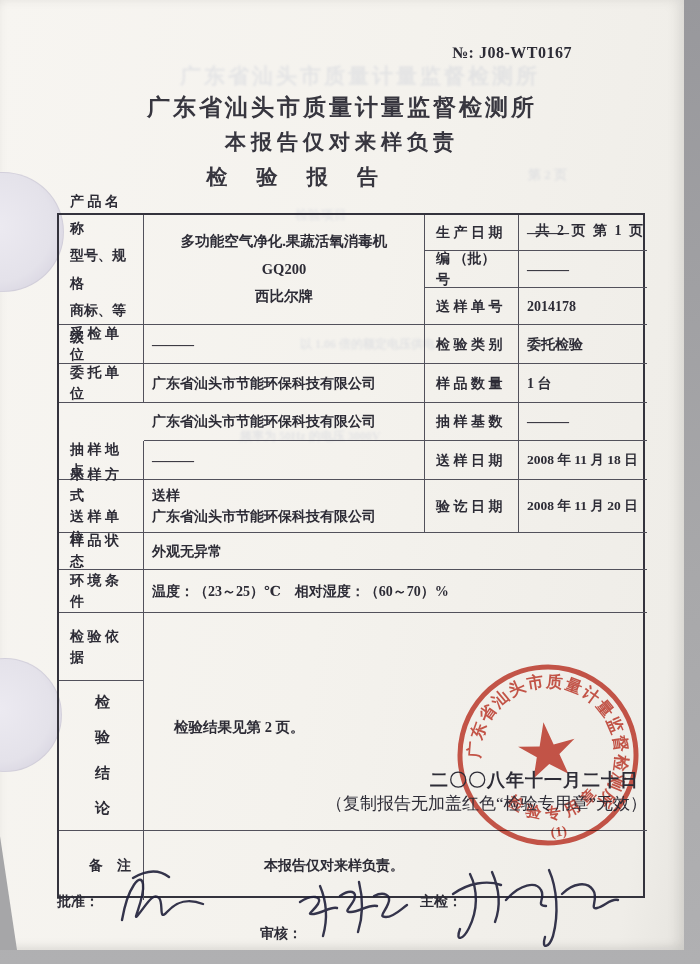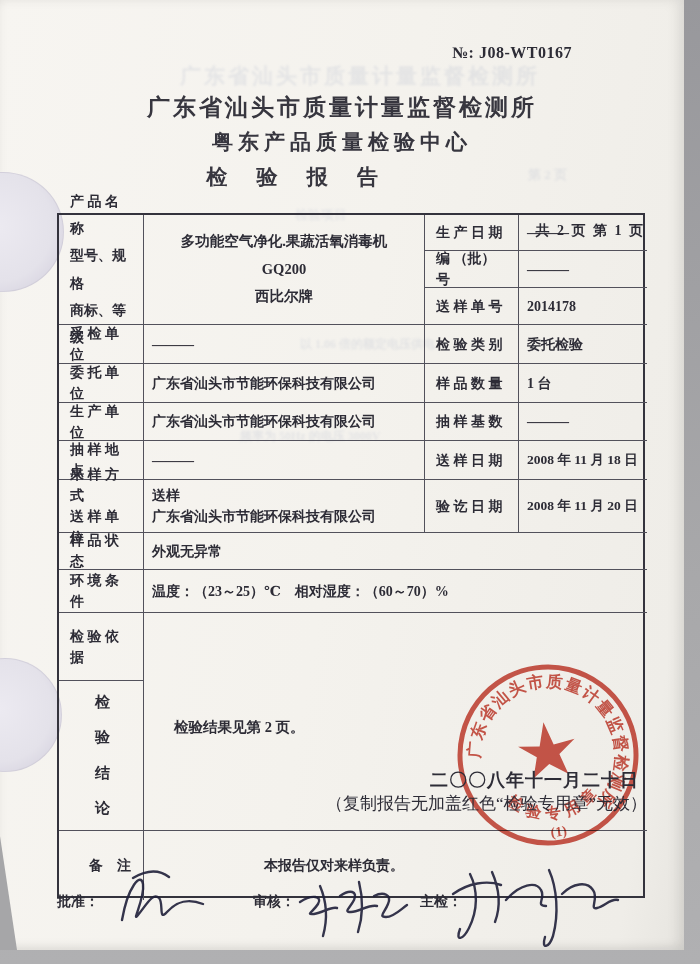--- a/index.html
+++ b/index.html
@@ -61,41 +61,41 @@
   .concl-note{position:absolute;right:0px;top:110px;font-size:17px;font-weight:400;z-index:3;white-space:nowrap;}
   .remark-val{padding-left:105px;}
   .small-date{font-size:13.5px;}
   .stamp{
     position:absolute;left:304px;top:-26px;width:200px;height:200px;z-index:2;
     transform:rotate(-8deg);opacity:.84;mix-blend-mode:multiply;
   }
   .footer{position:absolute;top:893px;left:0;width:684px;font-size:14px;font-weight:700;}
   .footer span{position:absolute;white-space:nowrap;}
   .f-approve{left:57px;}
-  .f-review{left:253px;}
+  .f-review{left:260px;margin-top:32px;}
   .f-chief{left:420px;}
   .signatures{position:absolute;left:0;top:852px;width:700px;height:112px;pointer-events:none;}
 </style>
 </head>
 <body>
 
 <div class="paper"></div>
 <div class="hole hole1"></div>
 <div class="hole hole2"></div>
 <div class="corner-wedge"></div>
 
 <div class="ghost" style="left:180px;top:62px;font-size:21px;letter-spacing:3px;">广东省汕头市质量计量监督检测所</div>
 <div class="ghost" style="left:528px;top:166px;font-size:13px;">第 2 页</div>
 <div class="ghost" style="left:295px;top:206px;font-size:13px;opacity:.11;">检验项目</div>
 <div class="ghost" style="left:300px;top:336px;font-size:12px;">以 1.06 倍的额定电压供电</div>
 <div class="ghost" style="left:240px;top:428px;font-size:12px;">频率为 50Hz 的电压 3000V</div>
 
 <div class="doc-no"><span>№:</span> <span>J08-WT0167</span></div>
 <div class="title1">广东省汕头市质量计量监督检测所</div>
-<div class="title2">粤东产品质量检验中心</div>
+<div class="title2">本报告仅对来样负责</div>
 <div class="title3">检 验 报 告</div>
 <div class="page-info">共 2 页  第 1 页</div>
 
 <div class="report-table">
 
   <div class="c lbl pre product-lbl" style="grid-area:1/1/4/2">产 品 名 称
 型号、规格
 商标、等级</div>
   <div class="c center pre product-val" style="grid-area:1/2/4/3">多功能空气净化.果蔬活氧消毒机
 GQ200
@@ -113,21 +113,20 @@
   <div class="c lbl" style="grid-area:4/1/5/2">受 检 单 位</div>
   <div class="c" style="grid-area:4/2/5/3">———</div>
   <div class="c lbl" style="grid-area:4/3/5/4">检 验 类 别</div>
   <div class="c nr" style="grid-area:4/4/5/5">委托检验</div>
 
   <div class="c lbl" style="grid-area:5/1/6/2">委 托 单 位</div>
   <div class="c" style="grid-area:5/2/6/3">广东省汕头市节能环保科技有限公司</div>
   <div class="c lbl" style="grid-area:5/3/6/4">样 品 数 量</div>
   <div class="c nr" style="grid-area:5/4/6/5">1 台</div>
 
-  <div class="c lbl" style="grid-area:6/1/7/2">生 产 单 位</div>
   <div class="c" style="grid-area:6/2/7/3">广东省汕头市节能环保科技有限公司</div>
   <div class="c lbl" style="grid-area:6/3/7/4">抽 样 基 数</div>
   <div class="c nr" style="grid-area:6/4/7/5">———</div>
 
   <div class="c lbl" style="grid-area:7/1/8/2">抽 样 地 点</div>
   <div class="c" style="grid-area:7/2/8/3">———</div>
   <div class="c lbl" style="grid-area:7/3/8/4">送 样 日 期</div>
   <div class="c nr small-date" style="grid-area:7/4/8/5">2008 年 11 月 18 日</div>
 
   <div class="c lbl pre" style="grid-area:8/1/9/2">来 样 方 式

